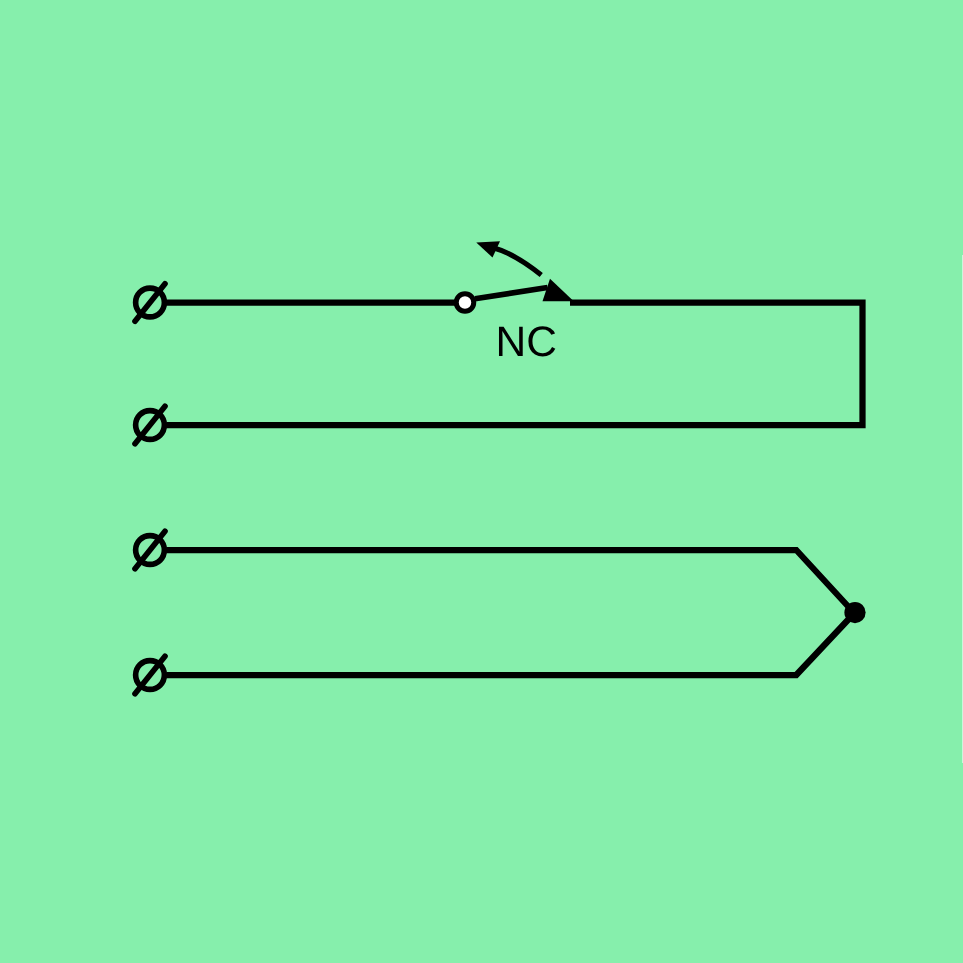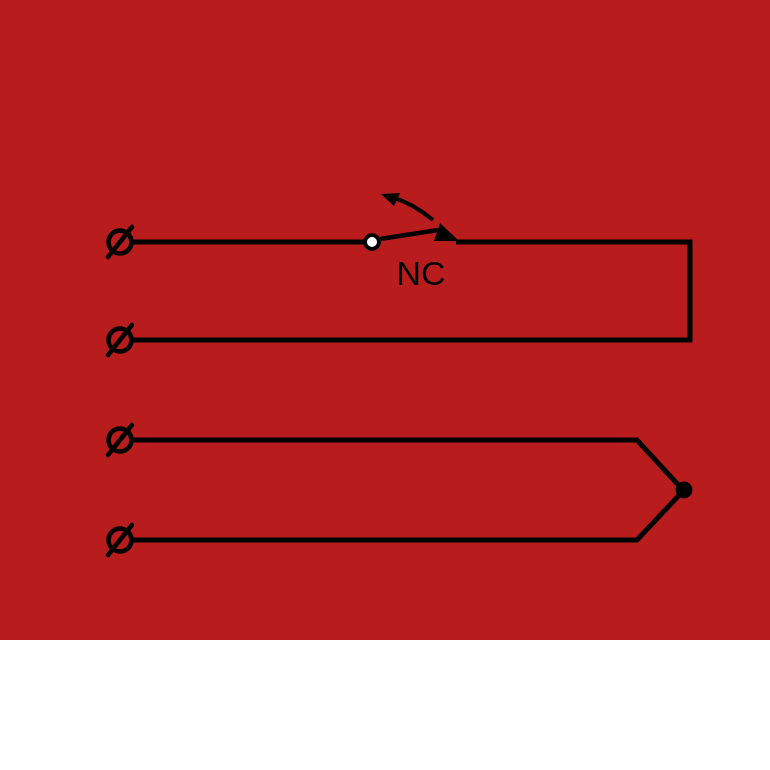--- a/index.html
+++ b/index.html
@@ -5,23 +5,23 @@
   html, body {
     margin: 0;
     padding: 0;
     width: 770px;
     height: 770px;
     background: #ffffff;
     font-family: "Liberation Sans", sans-serif;
   }
   .canvas {
     width: 770px;
-    height: 640px;
+    height: 770px;
     position: relative;
-    background: #b91c1c;
+    background: #86efac;
   }
   svg { display: block; }
   .wire {
     fill: none;
     stroke: #000000;
     stroke-width: 5;
     stroke-linejoin: miter;
     stroke-linecap: butt;
   }
   .terminal-circle {

